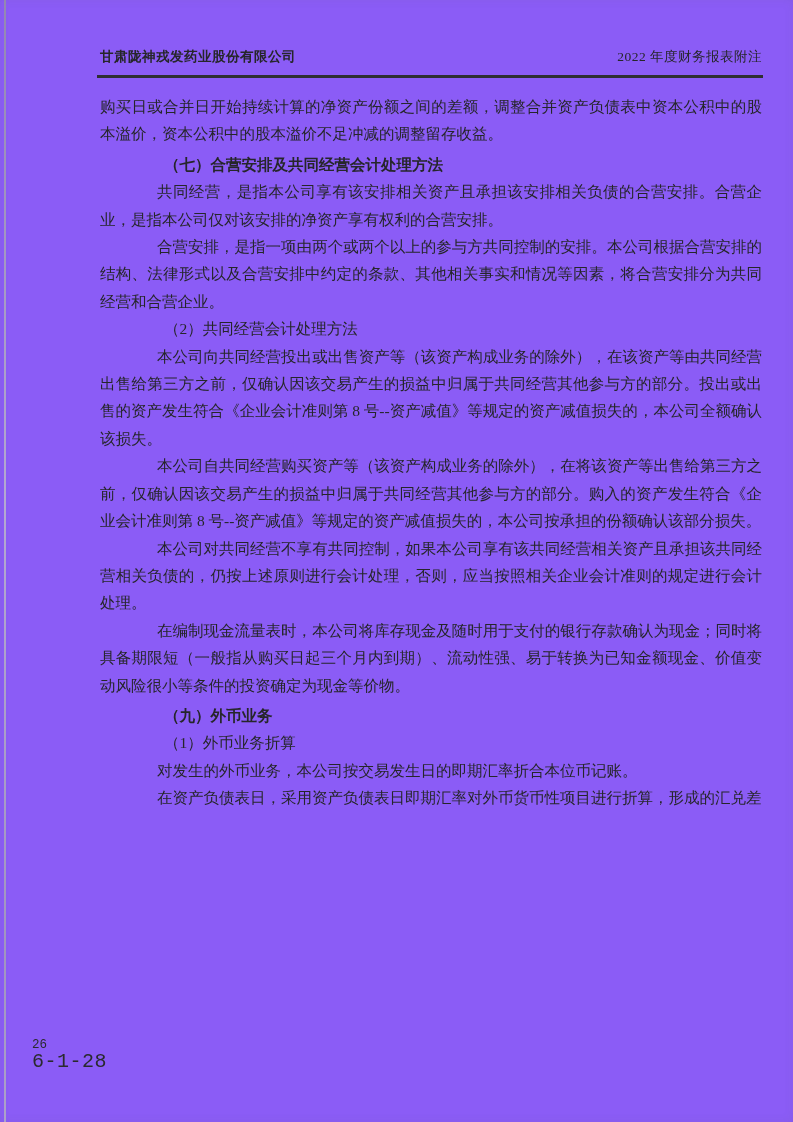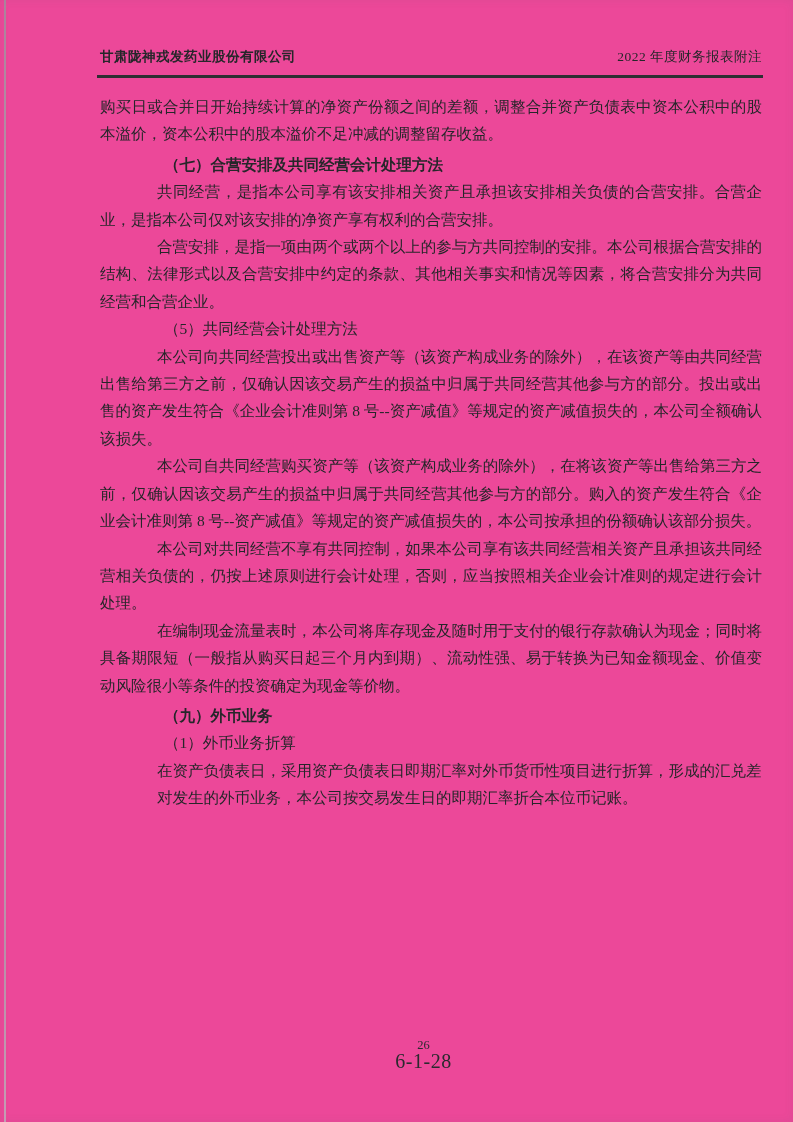--- a/index.html
+++ b/index.html
@@ -4,21 +4,21 @@
 <style>
   html, body {
     margin: 0;
     padding: 0;
     background: #ffffff;
   }
   .page {
     position: relative;
     width: 793px;
     height: 1122px;
-    background: #ec4899;
+    background: #8b5cf6;
     box-shadow: inset 0 0 10px rgba(90,90,95,0.10);
     overflow: hidden;
     font-family: "Liberation Serif", "DejaVu Serif", serif;
     color: #26262a;
   }
   .scan-line {
     position: absolute;
     left: 4px;
     top: 0;
     width: 2px;
@@ -59,22 +59,23 @@
   .content p { margin: 0; }
   .para { text-indent: 57px; }
   .no-indent { text-indent: 0; }
   .h1 { font-weight: 700; text-indent: 64px; margin-top: 3px !important; }
   .h2 { font-weight: 400; text-indent: 64px; }
   .footer {
     position: absolute;
     top: 1038px;
     left: 0;
     width: 783px;
-    text-align: center;
+    text-align: left;
     color: #2a2a2e;
+    font-family: Liberation Mono, monospace;
   }
   .footer .inner { display: inline-block; transform: translateX(32px); }
   .pagenum { font-size: 12.5px; line-height: 14px; }
   .doccode { font-size: 20px; line-height: 19px; letter-spacing: 0.5px; }
 </style>
 </head>
 <body>
 
 <div class="page">
   <div class="scan-line"></div>
@@ -83,29 +84,29 @@
     <span class="company">甘肃陇神戎发药业股份有限公司</span>
     <span class="doctitle">2022 年度财务报表附注</span>
   </div>
   <div class="header-rule"></div>
 
   <div class="content">
     <p class="para no-indent">购买日或合并日开始持续计算的净资产份额之间的差额，调整合并资产负债表中资本公积中的股本溢价，资本公积中的股本溢价不足冲减的调整留存收益。</p>
     <p class="h1">（七）合营安排及共同经营会计处理方法</p>
     <p class="para">共同经营，是指本公司享有该安排相关资产且承担该安排相关负债的合营安排。合营企业，是指本公司仅对该安排的净资产享有权利的合营安排。</p>
     <p class="para">合营安排，是指一项由两个或两个以上的参与方共同控制的安排。本公司根据合营安排的结构、法律形式以及合营安排中约定的条款、其他相关事实和情况等因素，将合营安排分为共同经营和合营企业。</p>
-    <p class="h2">（5）共同经营会计处理方法</p>
+    <p class="h2">（2）共同经营会计处理方法</p>
     <p class="para">本公司向共同经营投出或出售资产等（该资产构成业务的除外），在该资产等由共同经营出售给第三方之前，仅确认因该交易产生的损益中归属于共同经营其他参与方的部分。投出或出售的资产发生符合《企业会计准则第 8 号--资产减值》等规定的资产减值损失的，本公司全额确认该损失。</p>
     <p class="para">本公司自共同经营购买资产等（该资产构成业务的除外），在将该资产等出售给第三方之前，仅确认因该交易产生的损益中归属于共同经营其他参与方的部分。购入的资产发生符合《企业会计准则第 8 号--资产减值》等规定的资产减值损失的，本公司按承担的份额确认该部分损失。</p>
     <p class="para">本公司对共同经营不享有共同控制，如果本公司享有该共同经营相关资产且承担该共同经营相关负债的，仍按上述原则进行会计处理，否则，应当按照相关企业会计准则的规定进行会计处理。</p>
     <p class="para">在编制现金流量表时，本公司将库存现金及随时用于支付的银行存款确认为现金；同时将具备期限短（一般指从购买日起三个月内到期）、流动性强、易于转换为已知金额现金、价值变动风险很小等条件的投资确定为现金等价物。</p>
     <p class="h1">（九）外币业务</p>
     <p class="h2">（1）外币业务折算</p>
+    <p class="para">对发生的外币业务，本公司按交易发生日的即期汇率折合本位币记账。</p>
     <p class="para">在资产负债表日，采用资产负债表日即期汇率对外币货币性项目进行折算，形成的汇兑差</p>
-    <p class="para">对发生的外币业务，本公司按交易发生日的即期汇率折合本位币记账。</p>
   </div>
 
   <div class="footer">
     <div class="inner">
       <div class="pagenum">26</div>
       <div class="doccode">6-1-28</div>
     </div>
   </div>
 </div>
 

